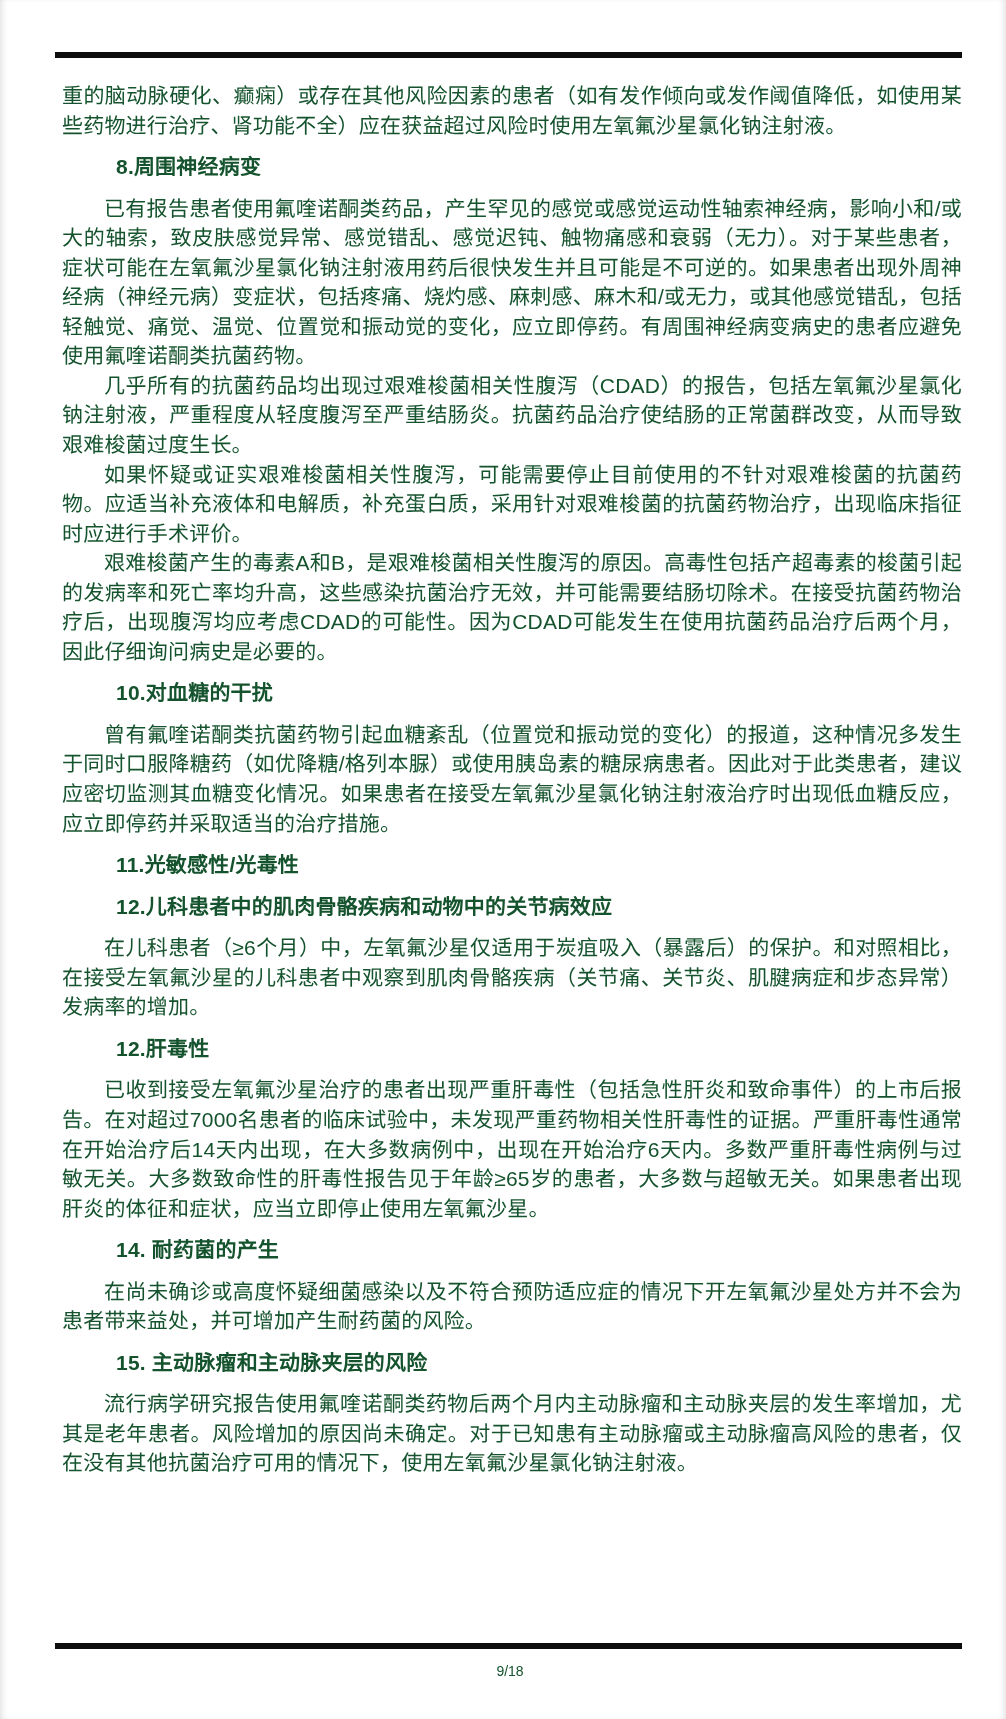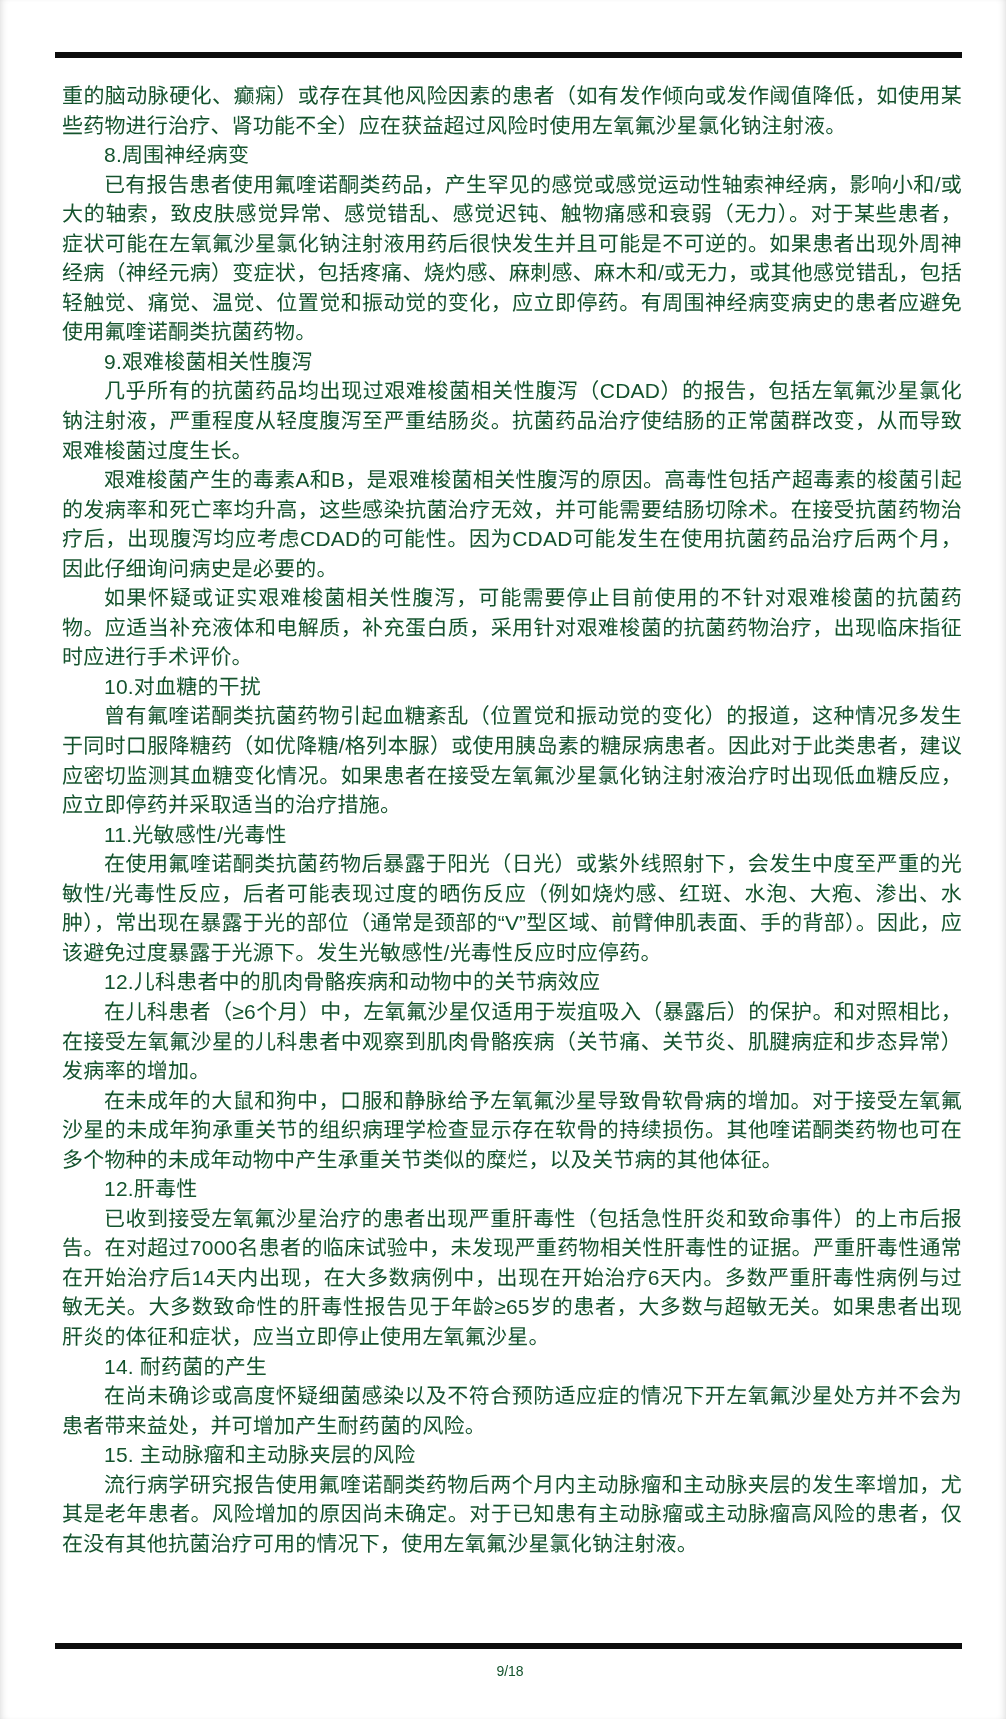--- a/index.html
+++ b/index.html
@@ -41,23 +41,23 @@
   }
   .para {
     margin: 0;
     text-indent: 2em;
     font-weight: normal;
   }
   .para-noindent {
     text-indent: 0;
   }
   .heading {
-    margin: 0;
+    margin: 12px;
     text-indent: 2em;
-    font-weight: normal;
+    font-weight: bold;
   }
   .footer {
     position: absolute;
     top: 1656px;
     left: 7px;
     width: 100%;
     text-align: center;
     font-size: 14px;
     line-height: 30px;
     font-weight: normal;
@@ -67,31 +67,28 @@
 <body>
 
 <div class="page">
 
   <div class="rule rule-top"></div>
 
   <div class="content">
     <p class="para para-noindent">重的脑动脉硬化、癫痫）或存在其他风险因素的患者（如有发作倾向或发作阈值降低，如使用某些药物进行治疗、肾功能不全）应在获益超过风险时使用左氧氟沙星氯化钠注射液。</p>
     <p class="heading">8.周围神经病变</p>
     <p class="para">已有报告患者使用氟喹诺酮类药品，产生罕见的感觉或感觉运动性轴索神经病，影响小和/或大的轴索，致皮肤感觉异常、感觉错乱、感觉迟钝、触物痛感和衰弱（无力）。对于某些患者，症状可能在左氧氟沙星氯化钠注射液用药后很快发生并且可能是不可逆的。如果患者出现外周神经病（神经元病）变症状，包括疼痛、烧灼感、麻刺感、麻木和/或无力，或其他感觉错乱，包括轻触觉、痛觉、温觉、位置觉和振动觉的变化，应立即停药。有周围神经病变病史的患者应避免使用氟喹诺酮类抗菌药物。</p>
-    <p class="heading">9.艰难梭菌相关性腹泻</p>
     <p class="para">几乎所有的抗菌药品均出现过艰难梭菌相关性腹泻（CDAD）的报告，包括左氧氟沙星氯化钠注射液，严重程度从轻度腹泻至严重结肠炎。抗菌药品治疗使结肠的正常菌群改变，从而导致艰难梭菌过度生长。</p>
+    <p class="para">如果怀疑或证实艰难梭菌相关性腹泻，可能需要停止目前使用的不针对艰难梭菌的抗菌药物。应适当补充液体和电解质，补充蛋白质，采用针对艰难梭菌的抗菌药物治疗，出现临床指征时应进行手术评价。</p>
     <p class="para">艰难梭菌产生的毒素A和B，是艰难梭菌相关性腹泻的原因。高毒性包括产超毒素的梭菌引起的发病率和死亡率均升高，这些感染抗菌治疗无效，并可能需要结肠切除术。在接受抗菌药物治疗后，出现腹泻均应考虑CDAD的可能性。因为CDAD可能发生在使用抗菌药品治疗后两个月，因此仔细询问病史是必要的。</p>
-    <p class="para">如果怀疑或证实艰难梭菌相关性腹泻，可能需要停止目前使用的不针对艰难梭菌的抗菌药物。应适当补充液体和电解质，补充蛋白质，采用针对艰难梭菌的抗菌药物治疗，出现临床指征时应进行手术评价。</p>
     <p class="heading">10.对血糖的干扰</p>
     <p class="para">曾有氟喹诺酮类抗菌药物引起血糖紊乱（位置觉和振动觉的变化）的报道，这种情况多发生于同时口服降糖药（如优降糖/格列本脲）或使用胰岛素的糖尿病患者。因此对于此类患者，建议应密切监测其血糖变化情况。如果患者在接受左氧氟沙星氯化钠注射液治疗时出现低血糖反应，应立即停药并采取适当的治疗措施。</p>
     <p class="heading">11.光敏感性/光毒性</p>
-    <p class="para">在使用氟喹诺酮类抗菌药物后暴露于阳光（日光）或紫外线照射下，会发生中度至严重的光敏性/光毒性反应，后者可能表现过度的晒伤反应（例如烧灼感、红斑、水泡、大疱、渗出、水肿），常出现在暴露于光的部位（通常是颈部的“V”型区域、前臂伸肌表面、手的背部）。因此，应该避免过度暴露于光源下。发生光敏感性/光毒性反应时应停药。</p>
     <p class="heading">12.儿科患者中的肌肉骨骼疾病和动物中的关节病效应</p>
     <p class="para">在儿科患者（≥6个月）中，左氧氟沙星仅适用于炭疽吸入（暴露后）的保护。和对照相比，在接受左氧氟沙星的儿科患者中观察到肌肉骨骼疾病（关节痛、关节炎、肌腱病症和步态异常）发病率的增加。</p>
-    <p class="para">在未成年的大鼠和狗中，口服和静脉给予左氧氟沙星导致骨软骨病的增加。对于接受左氧氟沙星的未成年狗承重关节的组织病理学检查显示存在软骨的持续损伤。其他喹诺酮类药物也可在多个物种的未成年动物中产生承重关节类似的糜烂，以及关节病的其他体征。</p>
     <p class="heading">12.肝毒性</p>
     <p class="para">已收到接受左氧氟沙星治疗的患者出现严重肝毒性（包括急性肝炎和致命事件）的上市后报告。在对超过7000名患者的临床试验中，未发现严重药物相关性肝毒性的证据。严重肝毒性通常在开始治疗后14天内出现，在大多数病例中，出现在开始治疗6天内。多数严重肝毒性病例与过敏无关。大多数致命性的肝毒性报告见于年龄≥65岁的患者，大多数与超敏无关。如果患者出现肝炎的体征和症状，应当立即停止使用左氧氟沙星。</p>
     <p class="heading">14. 耐药菌的产生</p>
     <p class="para">在尚未确诊或高度怀疑细菌感染以及不符合预防适应症的情况下开左氧氟沙星处方并不会为患者带来益处，并可增加产生耐药菌的风险。</p>
     <p class="heading">15. 主动脉瘤和主动脉夹层的风险</p>
     <p class="para">流行病学研究报告使用氟喹诺酮类药物后两个月内主动脉瘤和主动脉夹层的发生率增加，尤其是老年患者。风险增加的原因尚未确定。对于已知患有主动脉瘤或主动脉瘤高风险的患者，仅在没有其他抗菌治疗可用的情况下，使用左氧氟沙星氯化钠注射液。</p>
   </div>
 
   <div class="rule rule-bottom"></div>
 

